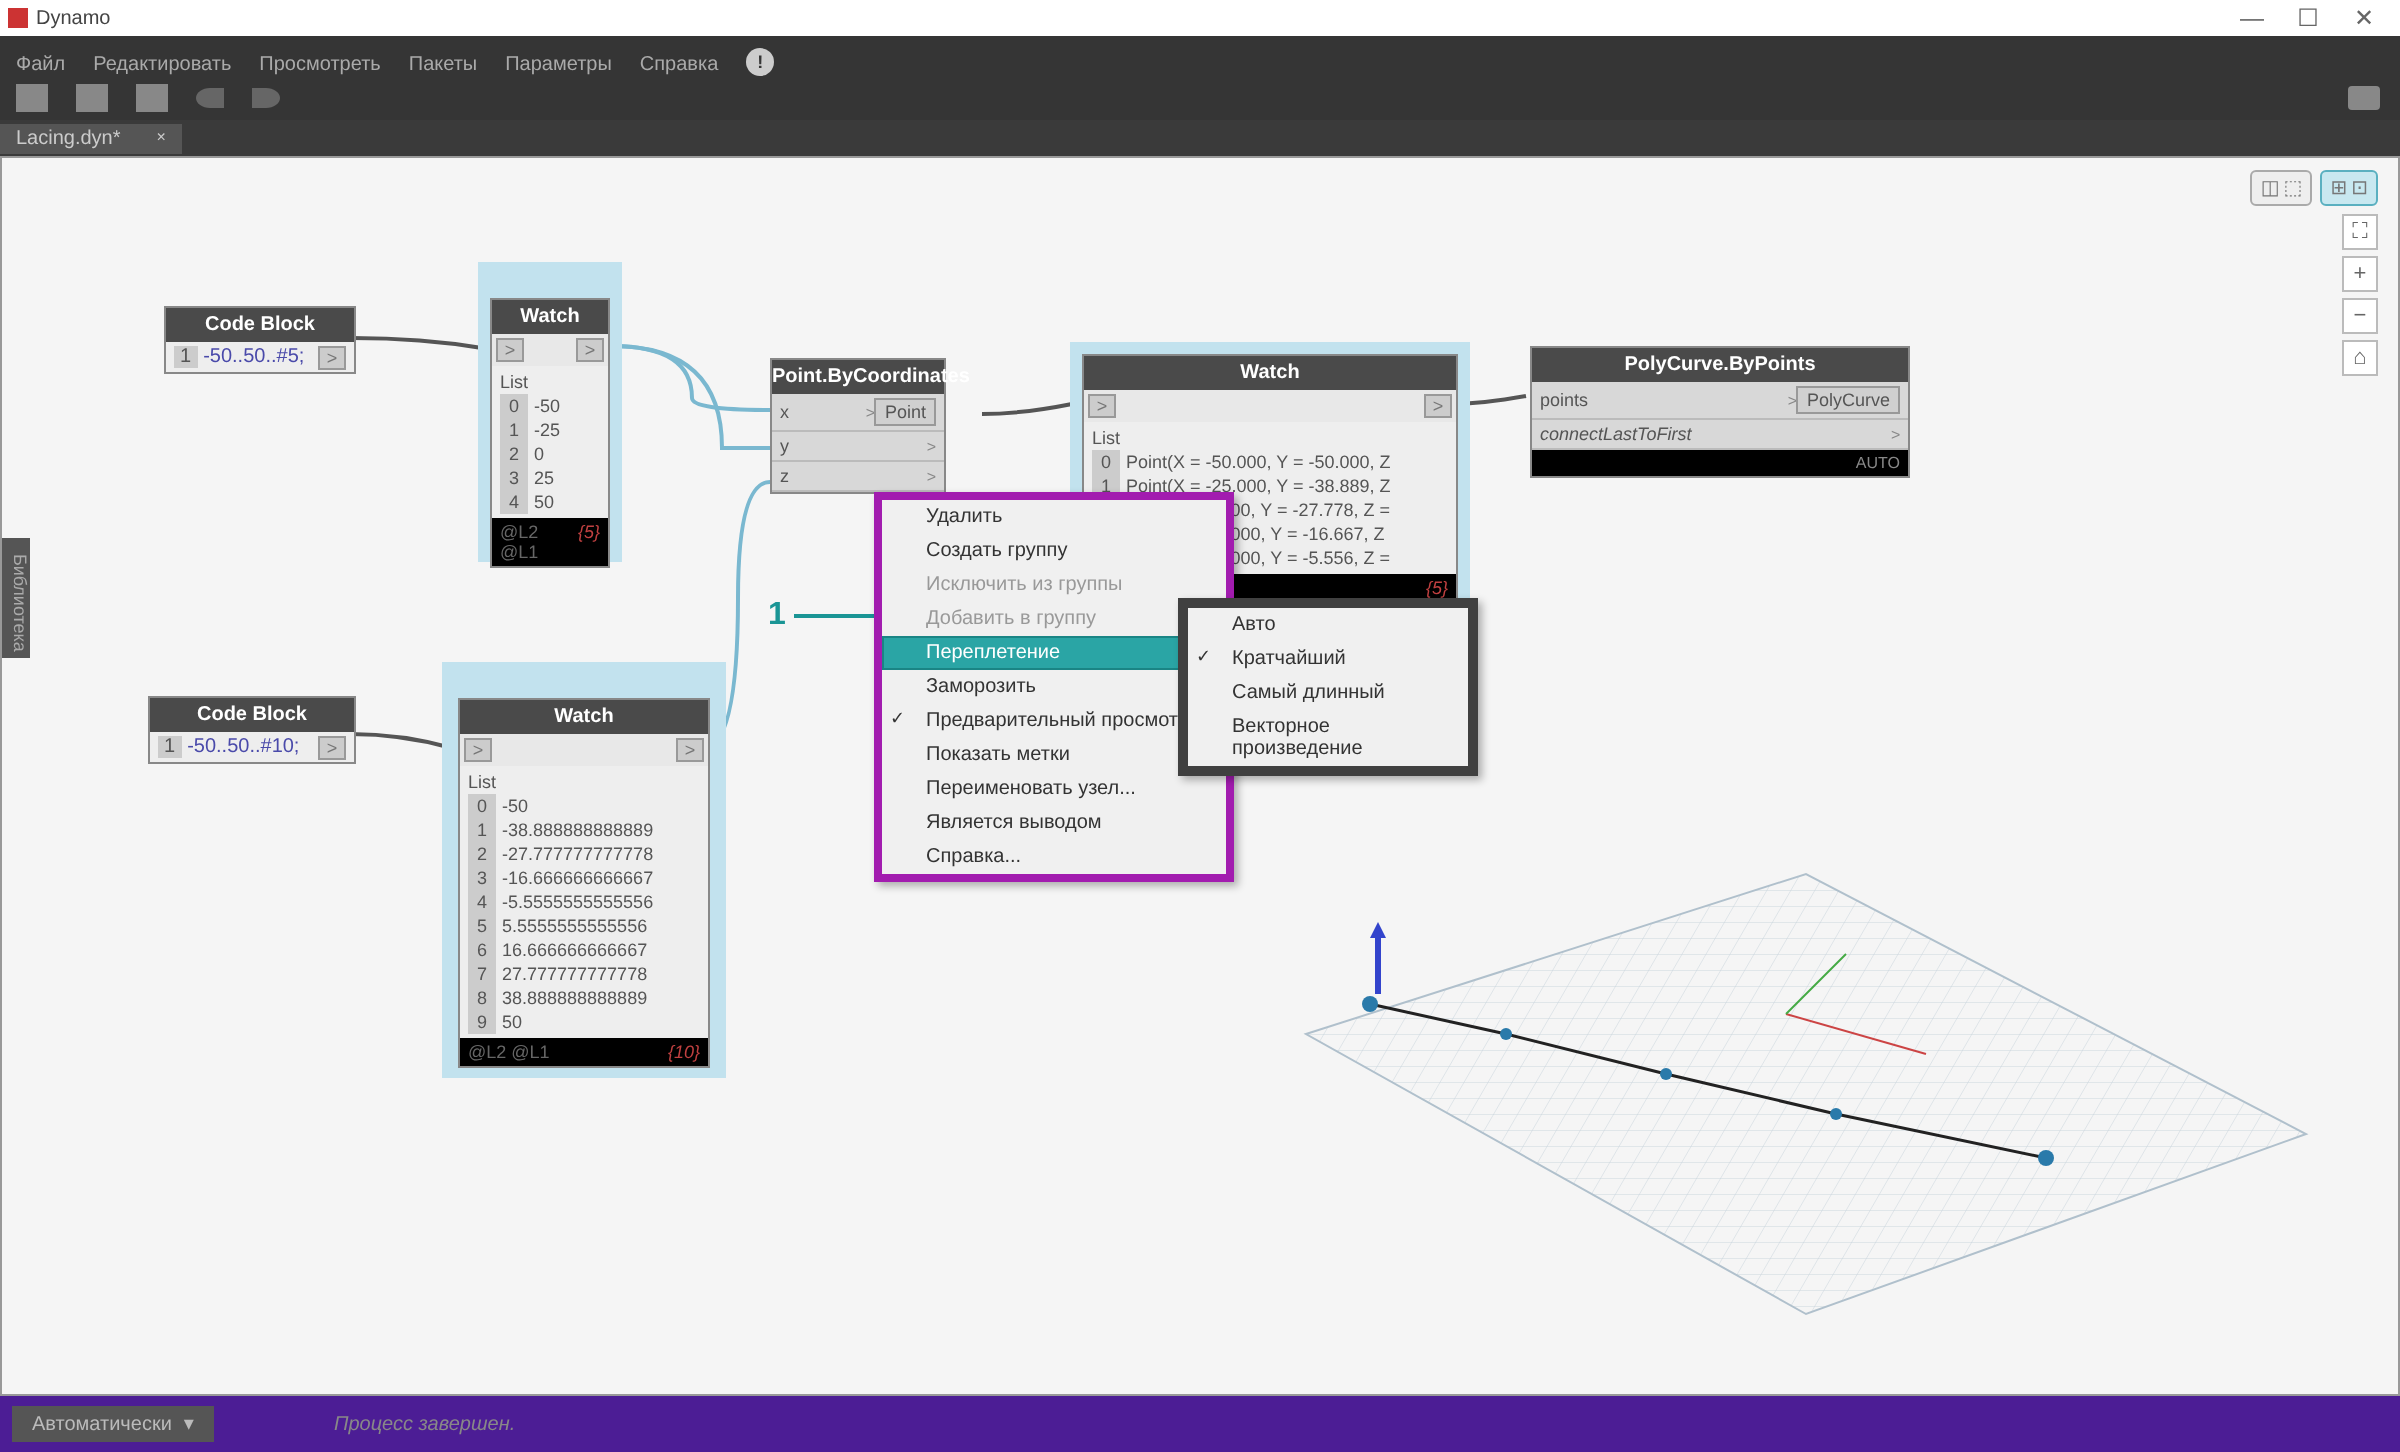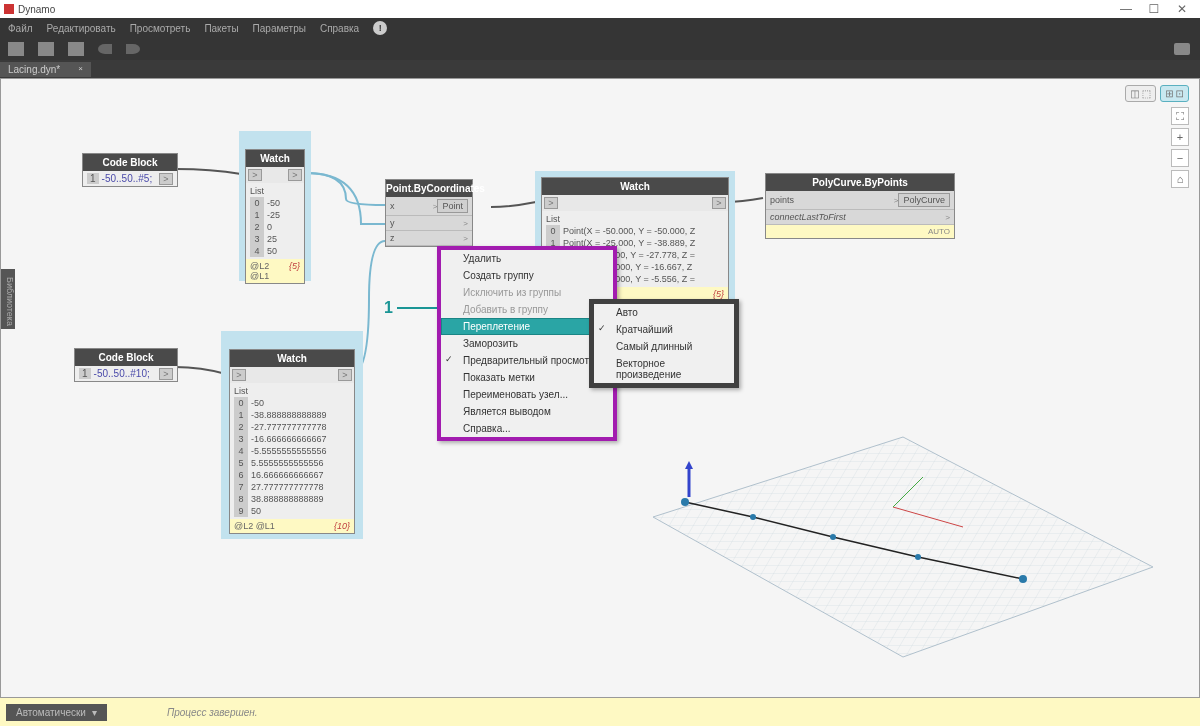--- a/index.html
+++ b/index.html
@@ -3,21 +3,21 @@
 <meta charset="utf-8">
 <style>
 * { margin: 0; padding: 0; box-sizing: border-box; font-family: Arial, sans-serif; }
 body { background: #f0f0f0; width: 1200px; height: 726px; overflow: hidden; position: relative; }
 
 .titlebar { background: #fff; height: 18px; display: flex; align-items: center; padding: 0 4px; font-size: 10px; }
 .titlebar .logo { width: 10px; height: 10px; background: #cc3333; margin-right: 4px; }
 .titlebar .title { flex: 1; color: #444; }
 .titlebar .winbtn { width: 28px; text-align: center; color: #666; font-size: 12px; cursor: pointer; }
 
-.menubar { background: #353535; height: 20px; display: flex; align-items: center; padding: 0 8px; gap: 14px; font-size: 10px; color: #aaa; }
+.menubar { background: #353535; height: 20px; display: flex; align-items: flex-end; padding: 0 8px; gap: 14px; font-size: 10px; color: #aaa; }
 .menubar .item { cursor: pointer; }
 .menubar .info { width: 14px; height: 14px; background: #ccc; border-radius: 50%; display: flex; align-items: center; justify-content: center; color: #353535; font-weight: bold; font-size: 9px; }
 
 .toolbar { background: #353535; height: 22px; display: flex; align-items: center; padding: 0 8px; gap: 14px; position: relative; }
 .toolbar .tbtn { width: 16px; height: 14px; background: #888; }
 .toolbar .camera { position: absolute; right: 10px; width: 16px; height: 12px; background: #888; border-radius: 2px; }
 
 .tabbar { background: #3a3a3a; height: 18px; display: flex; align-items: center; font-size: 10px; }
 .tabbar .tab { background: #555; padding: 2px 8px; color: #ccc; display: flex; align-items: flex-start; gap: 18px; }
 .tabbar .tab .close { font-size: 8px; }
@@ -32,21 +32,21 @@
 
 .navbtns { position: absolute; top: 28px; right: 10px; display: flex; flex-direction: column; gap: 3px; }
 .navbtns .nb { width: 18px; height: 18px; border: 1px solid #bbb; background: #fff; font-size: 11px; text-align: center; line-height: 16px; cursor: pointer; color: #666; }
 
 .node { position: absolute; background: #e8e8e8; border: 1px solid #888; font-size: 10px; }
 .node .nhead { background: #4a4a4a; color: #fff; text-align: center; padding: 3px 0; font-weight: bold; font-size: 10px; }
 .node .port { display: flex; align-items: center; padding: 2px 4px; background: #d8d8d8; border-bottom: 1px solid #bbb; font-size: 9px; color: #555; }
 .node .port .chev { color: #888; font-size: 8px; }
 .node .portlabel { flex: 1; }
 .node .outbox { background: #d0d0d0; border: 1px solid #999; padding: 1px 4px; font-size: 9px; color: #555; }
-.node .nfoot { background: #fef9c3; padding: 2px 4px; font-size: 9px; color: #666; display: flex; justify-content: space-between; }
+.node .nfoot { background: #000000; padding: 2px 4px; font-size: 9px; color: #666; display: flex; justify-content: space-between; }
 .node .nfoot .cnt { color: #c04040; font-style: italic; }
 .node .code { font-family: monospace; padding: 2px 4px; font-size: 10px; background: #eee; color: #4a4aaa; }
 .node .code .ln { background: #ccc; color: #555; padding: 0 3px; margin-right: 3px; }
 .node .watchlist { background: #eee; padding: 2px 4px; font-family: monospace; font-size: 9px; color: #555; line-height: 12px; }
 .node .watchlist .idx { display: inline-block; background: #ccc; width: 14px; text-align: center; margin-right: 3px; }
 .node .ioport { width: 14px; text-align: center; background: #ccc; border: 1px solid #999; font-size: 9px; color: #777; cursor:pointer; }
 .node .iorow { display: flex; justify-content: space-between; padding: 2px; }
 
 .grouphi { position: absolute; background: #c2e2ee; }
 
@@ -59,21 +59,21 @@
 
 .callout { position: absolute; color: #1a9595; font-size: 16px; font-weight: bold; display: flex; align-items: center; }
 .callout .line { width: 50px; height: 2px; background: #1a9595; margin-left: 4px; }
 
 .submenu { border: 5px solid #404040; }
 
 .wires { position: absolute; top: 0; left: 0; width: 100%; height: 100%; pointer-events: none; }
 
 .geomview { position: absolute; right: 36px; bottom: 20px; width: 540px; height: 280px; }
 
-.statusbar { position: absolute; bottom: 0; left: 0; right: 0; height: 28px; background: #fef9c3; display: flex; align-items: center; padding: 0 6px; font-size: 10px; color: #888; }
+.statusbar { position: absolute; bottom: 0; left: 0; right: 0; height: 28px; background: #4c1d95; display: flex; align-items: center; padding: 0 6px; font-size: 10px; color: #888; }
 .statusbar .mode { background: #555; padding: 3px 10px; color: #bbb; margin-right: 60px; display: flex; align-items: center; gap: 6px; }
 </style>
 </head>
 <body>
 
 <div class="titlebar">
   <div class="logo"></div>
   <div class="title">Dynamo</div>
   <div class="winbtn">—</div>
   <div class="winbtn">☐</div>

